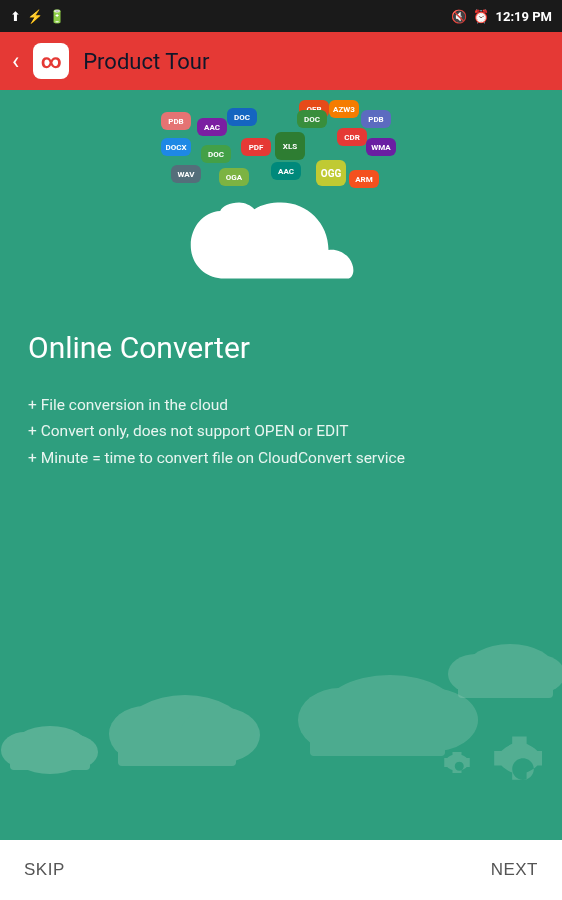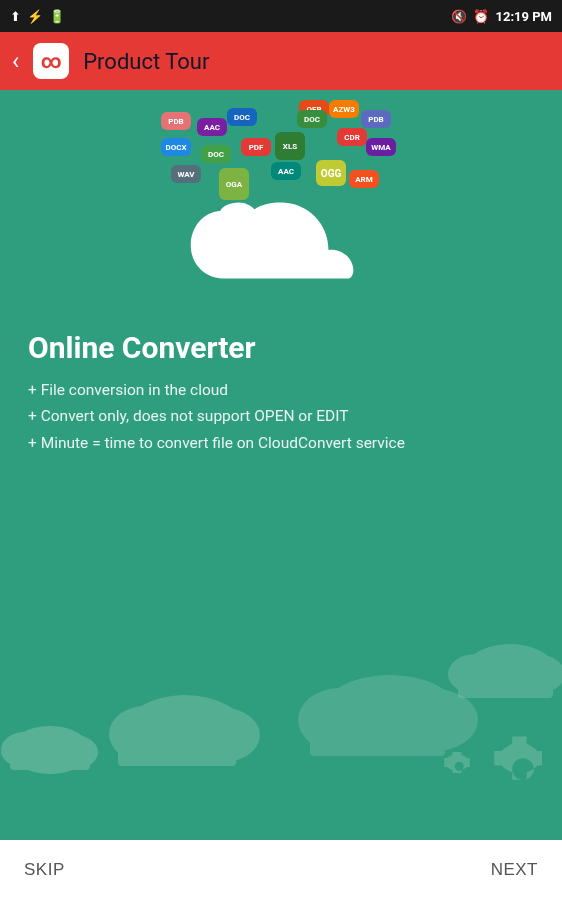--- a/index.html
+++ b/index.html
@@ -123,22 +123,22 @@
       height: 100%;
     }
 
     
     .text-content {
       padding: 20px 28px;
       color: #fff;
     }
     .section-title {
       font-size: 30px;
-      font-weight: 700;
-      margin-bottom: 12px;
+      font-weight: 400;
+      margin-bottom: 27px;
       color: #fff;
     }
     .feature-list {
       font-size: 15.5px;
       line-height: 1.7;
       color: #e8f5f0;
     }
 
     
     .bg-clouds {
@@ -213,21 +213,21 @@
         <div class="file-badge" style="background: rgb(56, 142, 60); top: 10px; left: 136px; min-width: 30px; height: 18px; font-size: 8px;">DOC</div>
         <div class="file-badge" style="background: rgb(245, 124, 0); top: 0px; left: 168px; min-width: 30px; height: 18px; font-size: 8px;">AZW3</div>
         <div class="file-badge" style="background: rgb(92, 107, 192); top: 10px; left: 200px; min-width: 30px; height: 18px; font-size: 8px;">PDB</div>
         <div class="file-badge" style="background: rgb(30, 136, 229); top: 38px; left: 0px; min-width: 30px; height: 18px; font-size: 8px;">DOCX</div>
         <div class="file-badge" style="background: rgb(229, 57, 53); top: 28px; left: 176px; min-width: 30px; height: 18px; font-size: 8px;">CDR</div>
         <div class="file-badge" style="background: rgb(67, 160, 71); top: 45px; left: 40px; min-width: 30px; height: 18px; font-size: 8px;">DOC</div>
         <div class="file-badge" style="background: rgb(229, 57, 53); top: 38px; left: 80px; min-width: 30px; height: 18px; font-size: 8px;">PDF</div>
         <div class="file-badge" style="background: rgb(46, 125, 50); top: 32px; left: 114px; min-width: 30px; height: 28px; font-size: 8px;">XLS</div>
         <div class="file-badge" style="background: rgb(106, 31, 162); top: 38px; left: 190px; min-width: 30px; height: 18px; font-size: 8px; margin-left: 15px;">WMA</div>
         <div class="file-badge" style="background: rgb(84, 110, 122); top: 65px; left: 10px; min-width: 30px; height: 18px; font-size: 8px;">WAV</div>
-        <div class="file-badge" style="background: rgb(124, 179, 66); top: 68px; left: 58px; min-width: 30px; height: 32px; font-size: 8px;">OGA</div>
+        <div class="file-badge" style="background: rgb(124, 179, 66); top: 68px; left: 58px; min-width: 30px; height: 18px; font-size: 8px;">OGA</div>
         <div class="file-badge" style="background: rgb(0, 137, 123); top: 62px; left: 110px; min-width: 30px; height: 18px; font-size: 8px;">AAC</div>
         <div class="file-badge" style="background: rgb(192, 202, 51); top: 60px; left: 155px; min-width: 30px; height: 26px; font-size: 10px; text-align: right;">OGG</div>
         <div class="file-badge" style="background: rgb(244, 81, 30); top: 70px; left: 188px; min-width: 30px; height: 18px; font-size: 8px;">ARM</div>
       </div>
 
     <div class="cloud-shape">
       <svg viewBox="0 0 200 100" xmlns="http://www.w3.org/2000/svg">
         <path d="M170,80 H40 C20,80 5,65 5,45 C5,26 18,10 36,9 C38,4 46,0 56,0 C62,0 68,3 72,7 C80,2 90,0 100,0 C128,0 150,22 150,50 C160,48 172,55 175,65 C178,73 175,80 170,80 Z" fill="white"></path>
       </svg>
     </div>

